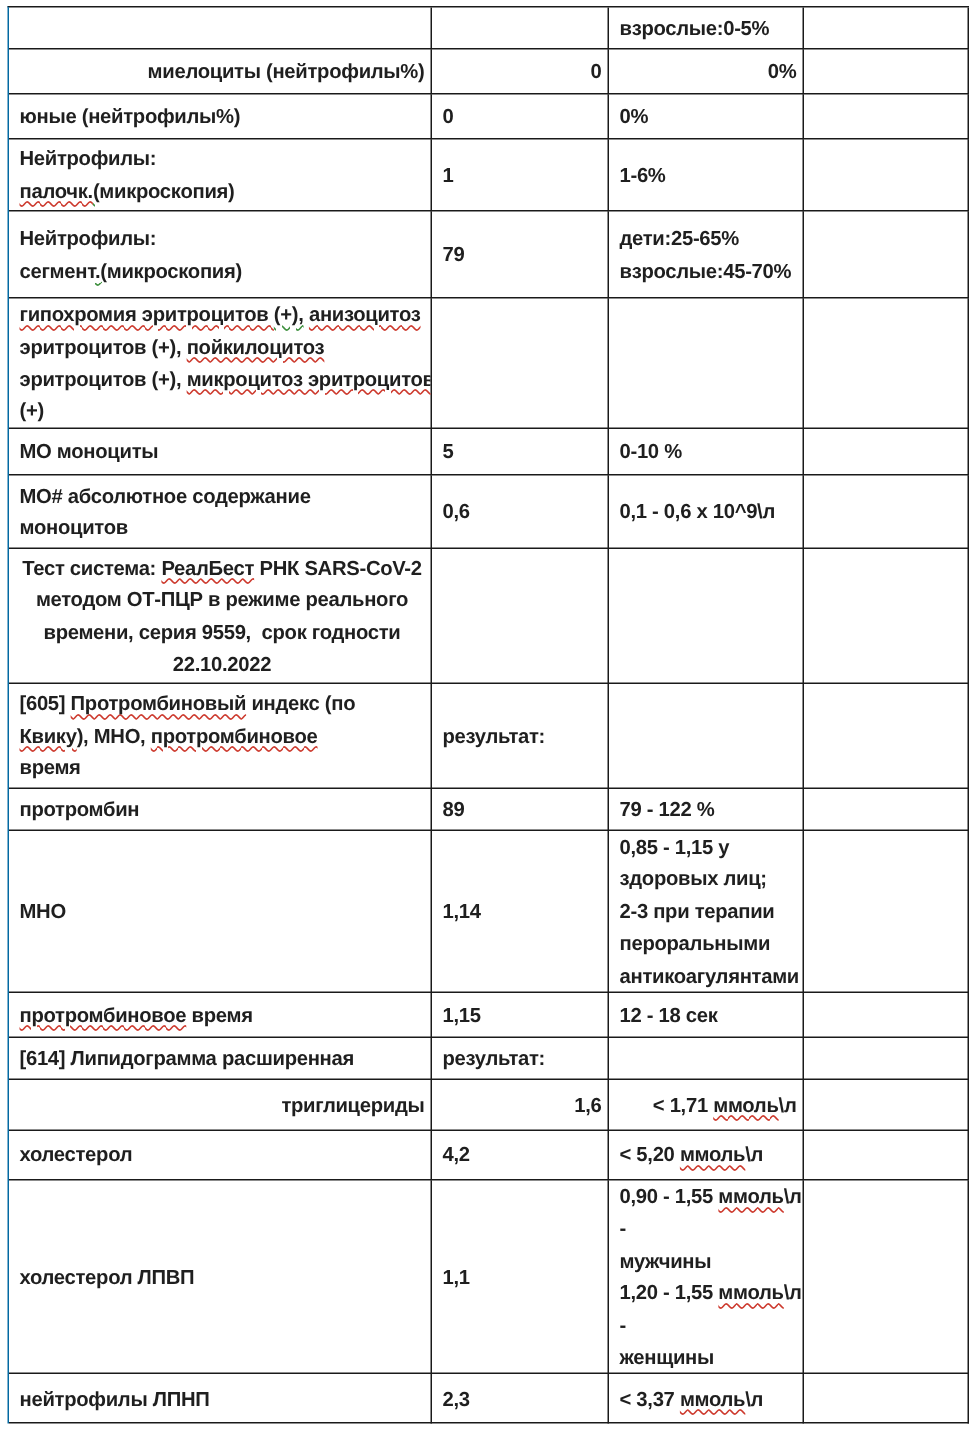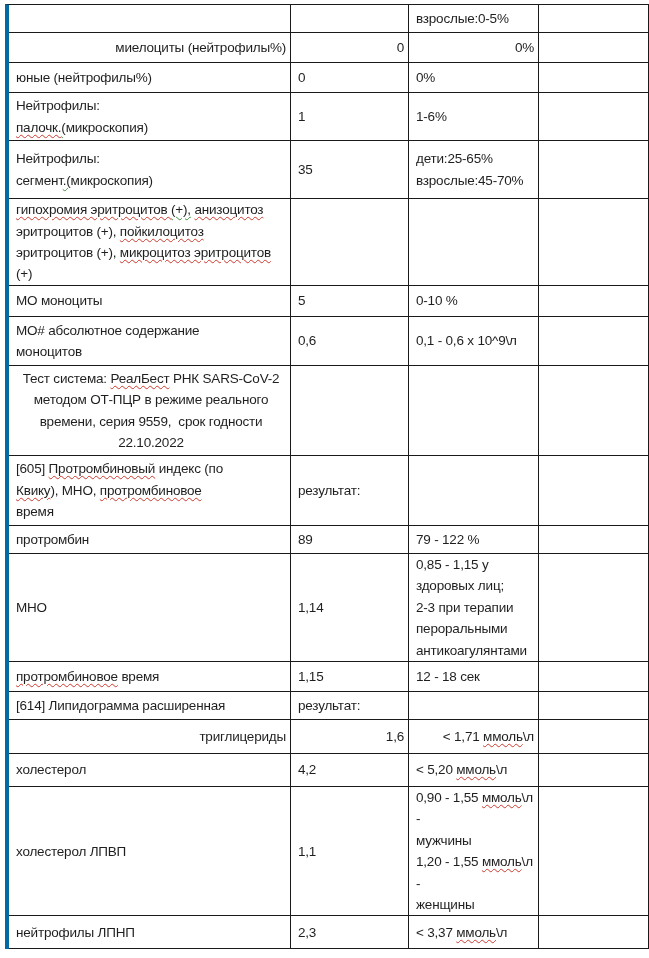--- a/index.html
+++ b/index.html
@@ -15,21 +15,22 @@
     height: 958px;
     background: #ffffff;
     overflow: hidden;
   }
   .lab-table {
     position: absolute;
     left: 5px;
     top: 4px;
     width: 640px;
     border-top: 1px solid #1a1a1a;
-    border-left: 4px solid #0369a1;
+    border-left: 1px solid #0369a1;
+    font-weight: bold;
   }
   .row { display: flex; }
   .cell {
     box-sizing: border-box;
     border-right: 1px solid #1a1a1a;
     border-bottom: 1px solid #1a1a1a;
     padding: 0 4px 0 7px;
     display: flex;
     flex-direction: column;
     justify-content: center;
@@ -110,21 +111,21 @@
           <div class="line"><span>1-6%</span></div>
         </div>
         <div class="cell c-empty"></div>
       </div>
       <div class="row" style="min-height: 58px;">
         <div class="cell c-name">
           <div class="line"><span>Нейтрофилы:</span></div>
           <div class="line"><span>сегмент</span><span class="mark-green">.(</span><span>микроскопия)</span></div>
         </div>
         <div class="cell c-value">
-          <div class="line">35</div>
+          <div class="line">79</div>
         </div>
         <div class="cell c-ref">
           <div class="line"><span>дети:25-65%</span></div>
           <div class="line"><span>взрослые:45-70%</span></div>
         </div>
         <div class="cell c-empty"></div>
       </div>
       <div class="row" style="min-height: 87px;">
         <div class="cell c-name">
           <div class="line"><span class="mark-red">гипохромия эритроцитов </span><span class="mark-green">(+),</span><span> </span><span class="mark-red">анизоцитоз</span></div>

